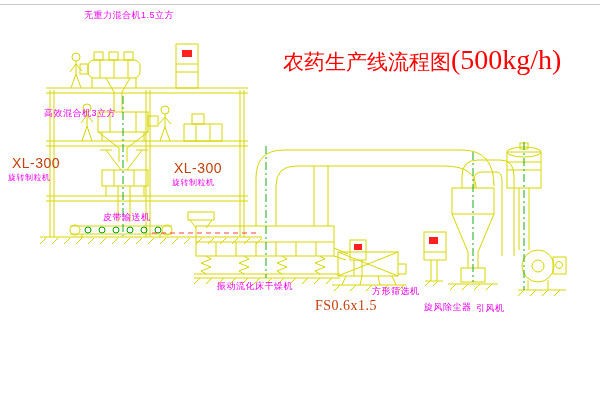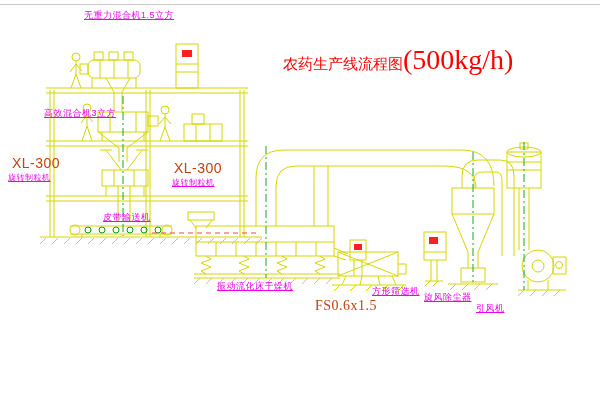--- a/index.html
+++ b/index.html
@@ -3,25 +3,25 @@
 <meta charset="utf-8">
 <style>
   html,body{margin:0;padding:0;background:#ffffff;}
   .canvas{
     position:relative;width:600px;height:403px;background:#ffffff;
     overflow:hidden;font-family:"Liberation Sans",sans-serif;
   }
   .canvas svg{position:absolute;left:0;top:0;}
   .top-edge{position:absolute;left:0;top:4px;width:600px;height:1px;background:#c9c9c9;}
   .lbl{position:absolute;line-height:1;white-space:nowrap;letter-spacing:.5px;}
-  .magenta{color:#ee00ee;font-size:9px;text-decoration:underline;}
+  .magenta{color:#ee00ee;font-size:9px;}
   .magenta.small{font-size:8px;}
   .red{color:#c2410c;font-size:14px;}
   .title{position:absolute;left:283px;top:46px;color:#ff0000;line-height:1;white-space:nowrap;}
-  .title .t1{font-size:15px;vertical-align:baseline;margin-top:40px;}
+  .title .t1{font-size:21px;vertical-align:baseline;margin-top:40px;}
   .title .t2{font-size:28px;vertical-align:baseline;font-family:Liberation Serif, serif;}
   
   .y{stroke:#d6d600;fill:none;stroke-width:1;}
   .g{stroke:#00a000;fill:none;stroke-width:1;}
   .gc{stroke:#00a000;fill:none;stroke-width:0.9;stroke-dasharray:8 3 2 3;}
   .rdash{stroke:#ff2a2a;fill:none;stroke-width:0.9;stroke-dasharray:5 4;}
   .rdot{fill:#ff2020;stroke:none;}
 </style>
 </head>
 <body>
@@ -199,16 +199,16 @@
   <div class="lbl red" style="left:174px;top:161px;">XL-300</div>
   <div class="lbl magenta small" style="left:172px;top:179px;">旋转制粒机</div>
 
   <div class="lbl magenta" style="left:103px;top:213px;">皮带输送机</div>
 
   <div class="lbl magenta" style="left:217px;top:282px;">振动流化床干燥机</div>
 
   <div class="lbl magenta" style="left:340px;top:287px;margin-left:32px;">方形筛选机</div>
   <div class="lbl red" style="left:315px;top:299px;font-family:Liberation Serif, serif;">FS0.6x1.5</div>
 
-  <div class="lbl magenta" style="left:424px;top:293px;">旋风除尘器</div>
+  <div class="lbl magenta" style="left:424px;top:303px;">旋风除尘器</div>
   <div class="lbl magenta" style="left:476px;top:304px;">引风机</div>
 
 </div>
 
 </body></html>

